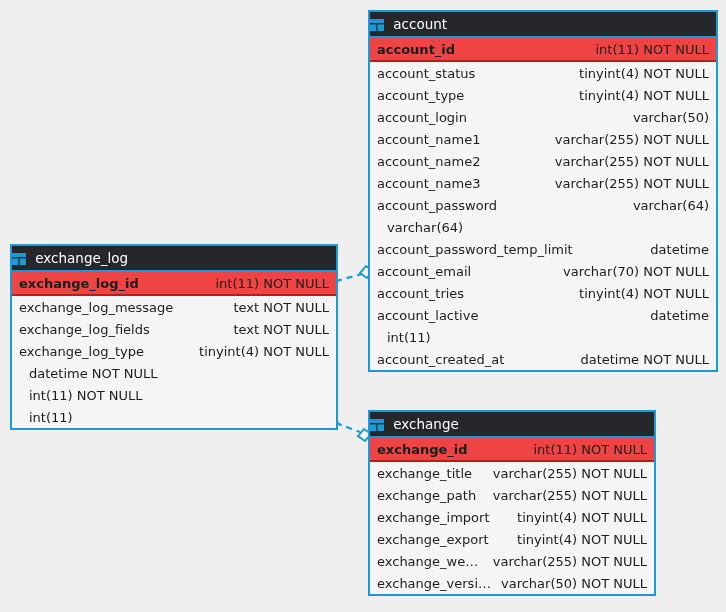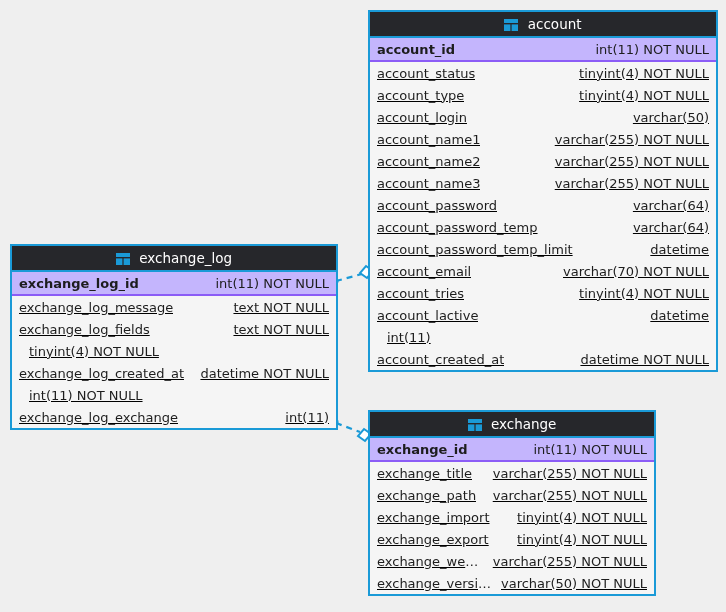--- a/index.html
+++ b/index.html
@@ -39,40 +39,39 @@
     border: 2px solid #1a9ad7;
     background: #f5f5f5;
     z-index: 10;
   }
 
   .entity-header {
     background: #26272b;
     color: #ffffff;
     height: 24px;
     line-height: 24px;
-    text-align: center;
+    text-align: left;
     font-size: 13.5px;
     white-space: nowrap;
     overflow: hidden;
     border-bottom: 2px solid #1a9ad7;
   }
   .entity-header .tbl-icon {
     display: inline-block;
     vertical-align: -2px;
     margin-right: 5px;
   }
 
   .entity-pk {
-    background: #c4b5fd;
-    border-bottom: 2px solid #8b5cf6;
+    background: #ef4444;
+    border-bottom: 2px solid #b91c1c;
   }
 
   .entity-body {
     background: #f5f5f5;
-    text-decoration: underline;
   }
 
   .field-row {
     display: flex;
     justify-content: space-between;
     align-items: center;
     height: 22px;
     padding: 0 7px;
     font-size: 13px;
     color: #1d1d1d;
@@ -156,21 +155,20 @@
       </div>
       <div class="field-row">
         <span class="fname">account_name3</span>
         <span class="ftype">varchar(255) NOT NULL</span>
       </div>
       <div class="field-row">
         <span class="fname">account_password</span>
         <span class="ftype">varchar(64)</span>
       </div>
       <div class="field-row">
-        <span class="fname">account_password_temp</span>
         <span class="ftype">varchar(64)</span>
       </div>
       <div class="field-row">
         <span class="fname">account_password_temp_limit</span>
         <span class="ftype">datetime</span>
       </div>
       <div class="field-row">
         <span class="fname">account_email</span>
         <span class="ftype">varchar(70) NOT NULL</span>
       </div>
@@ -212,31 +210,30 @@
     <div class="entity-body">
       <div class="field-row">
         <span class="fname">exchange_log_message</span>
         <span class="ftype">text NOT NULL</span>
       </div>
       <div class="field-row">
         <span class="fname">exchange_log_fields</span>
         <span class="ftype">text NOT NULL</span>
       </div>
       <div class="field-row">
-        <span class="ftype">tinyint(4) NOT NULL</span>
-      </div>
-      <div class="field-row">
-        <span class="fname">exchange_log_created_at</span>
+        <span class="fname">exchange_log_type</span>
+        <span class="ftype">tinyint(4) NOT NULL</span>
+      </div>
+      <div class="field-row">
         <span class="ftype">datetime NOT NULL</span>
       </div>
       <div class="field-row">
         <span class="ftype">int(11) NOT NULL</span>
       </div>
       <div class="field-row">
-        <span class="fname">exchange_log_exchange</span>
         <span class="ftype">int(11)</span>
       </div>
     </div>
   </div>
 
   <div class="entity" id="entity-exchange">
     <div class="entity-header">
       <span class="tbl-icon">
         <svg width="14" height="12" viewBox="0 0 14 12">
           <rect x="0" y="0" width="14" height="4" fill="#1a9ad7"></rect>

